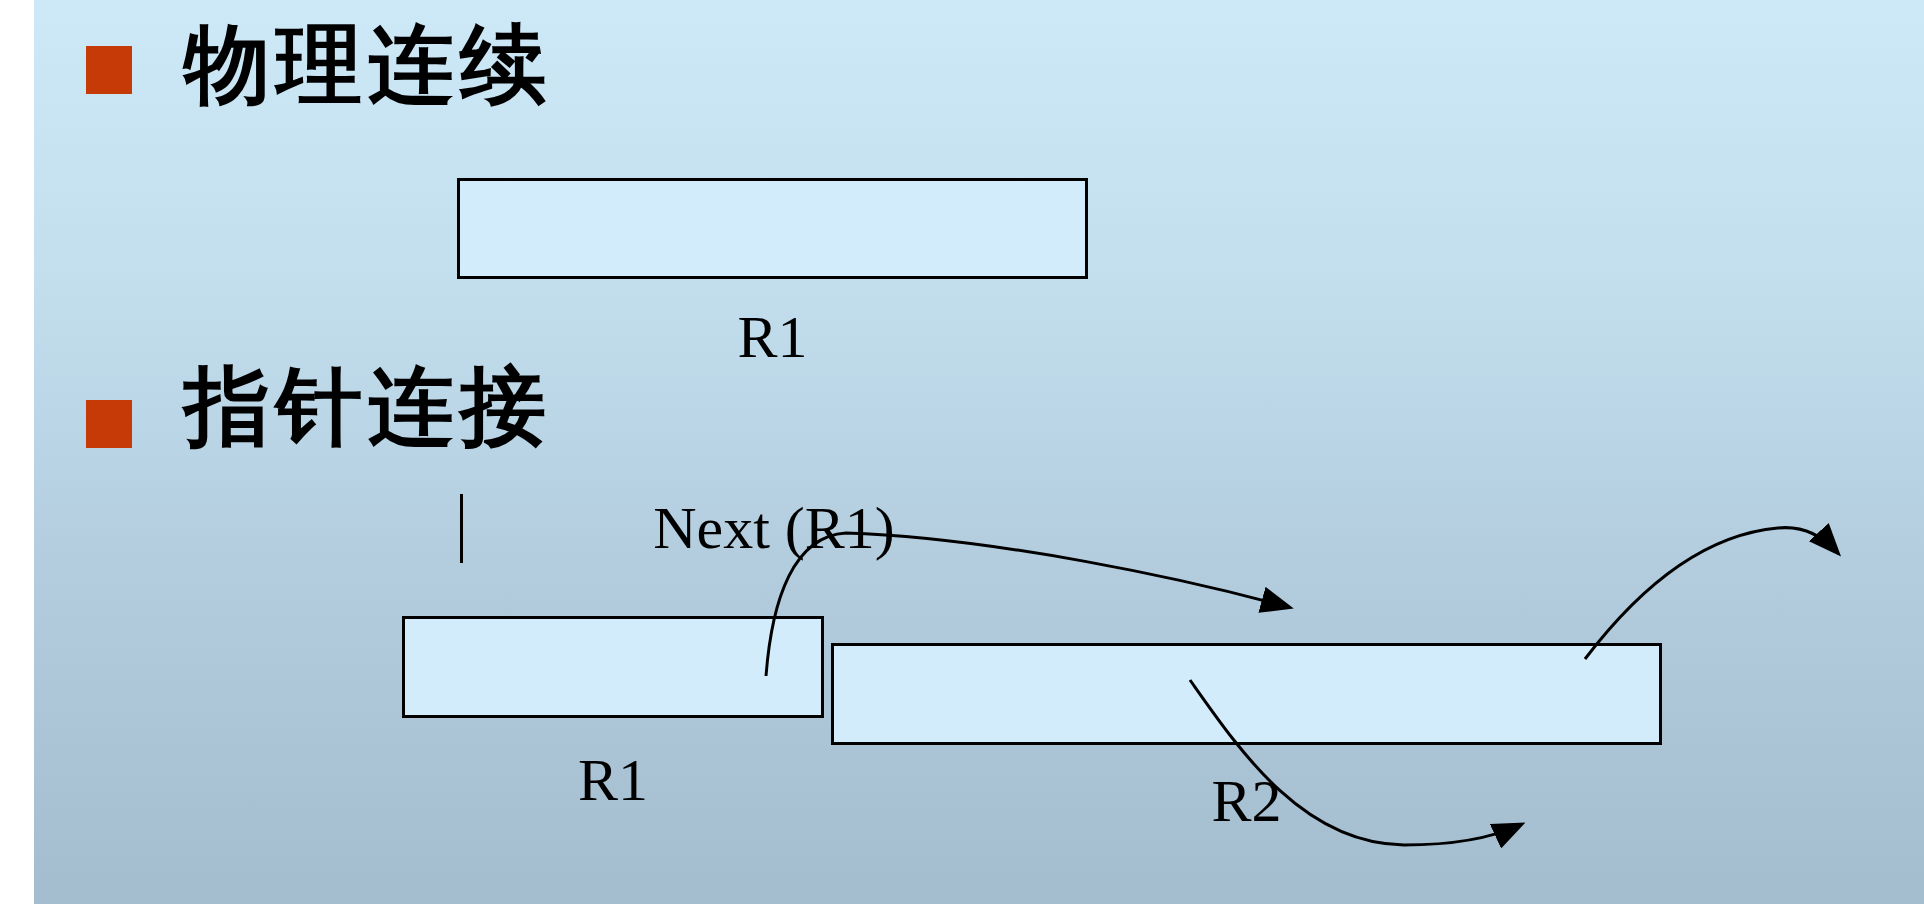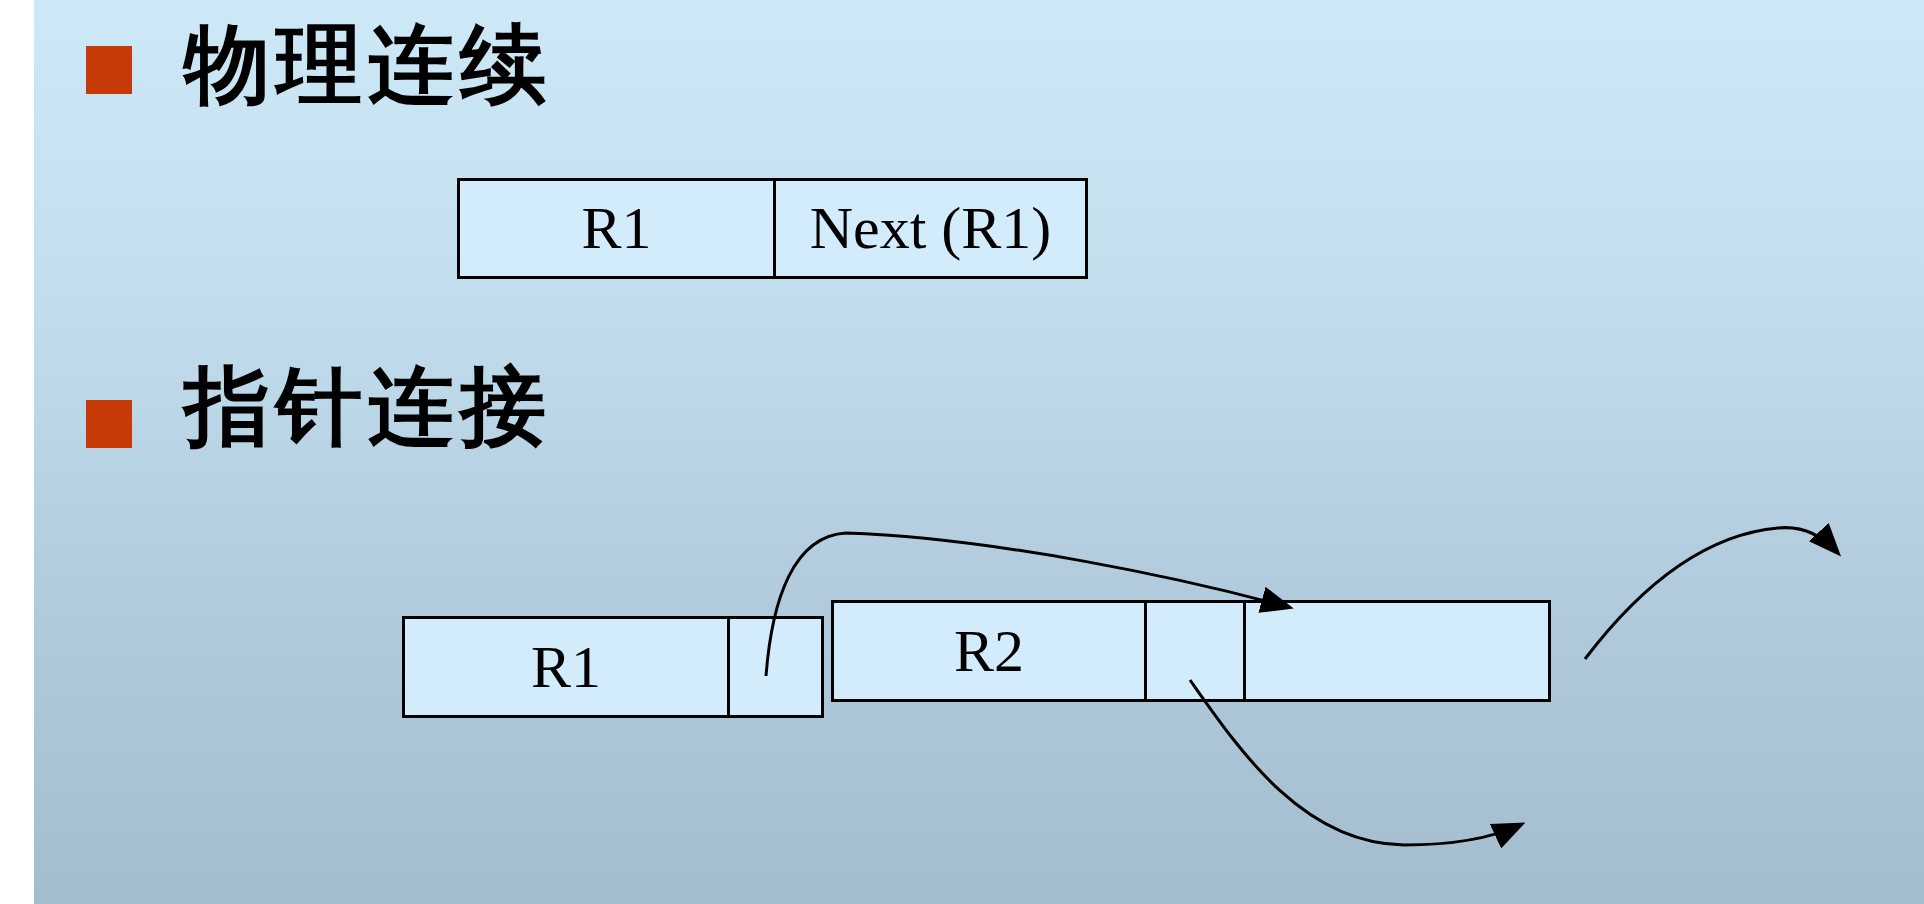--- a/index.html
+++ b/index.html
@@ -28,39 +28,40 @@
     white-space:nowrap;
   }
   .heading.h1{left:150px;top:22px;}
   .heading.h2{left:150px;top:364px;}
   .recbox{
     position:absolute;
     display:flex;
     border:3px solid #000;
     background:#d3ecfb;
     box-sizing:border-box;
+    flex-direction:column;
   }
   .recbox .cell{
     height:100%;
     display:flex;
     align-items:center;
     justify-content:center;
     font-size:60px;
     color:#000;
     box-sizing:border-box;
     white-space:nowrap;
   }
   .recbox .cell + .cell{border-left:3px solid #000;}
   #physical-box{left:423px;top:178px;width:631px;height:101px;}
   #physical-box .c0{flex:0 0 313px;}
   #physical-box .c1{flex:1 1 auto;}
   #pointer-box-1{left:368px;top:616px;width:422px;height:102px;}
   #pointer-box-1 .c0{flex:0 0 322px;}
   #pointer-box-1 .c1{flex:1 1 auto;}
-  #pointer-box-2{left:797px;top:600px;width:720px;height:102px;}
+  #pointer-box-2{left:797px;top:643px;width:831px;height:102px;}
   #pointer-box-2 .c0{flex:0 0 310px;}
   #pointer-box-2 .c1{flex:0 0 99px;}
   #pointer-box-2 .c2{flex:0 0 314px;}
   #pointer-box-2 .c3{flex:1 1 auto;}
   .arrows{
     position:absolute;left:0;top:0;
     pointer-events:none;
   }
 </style>
 </head>

